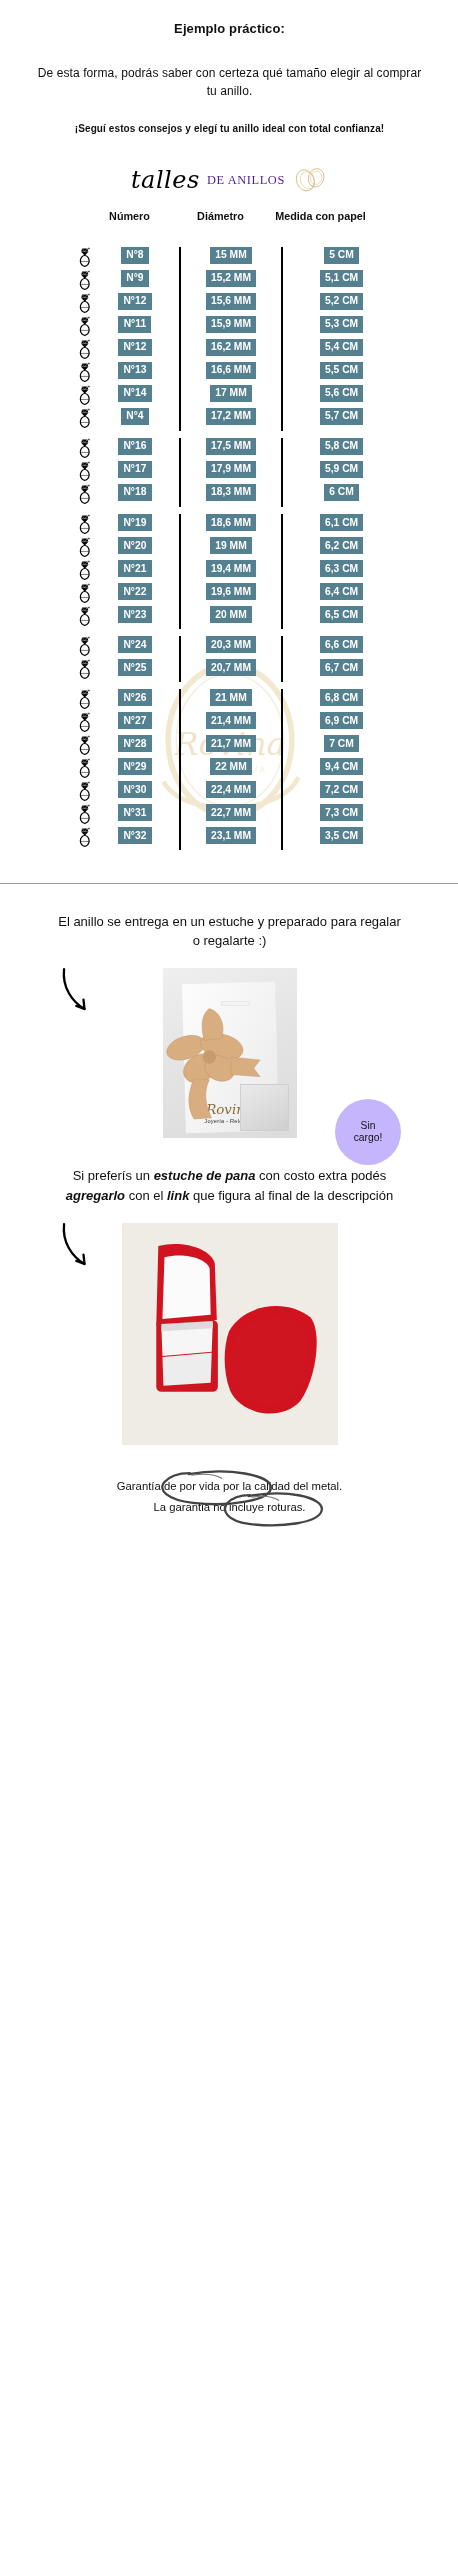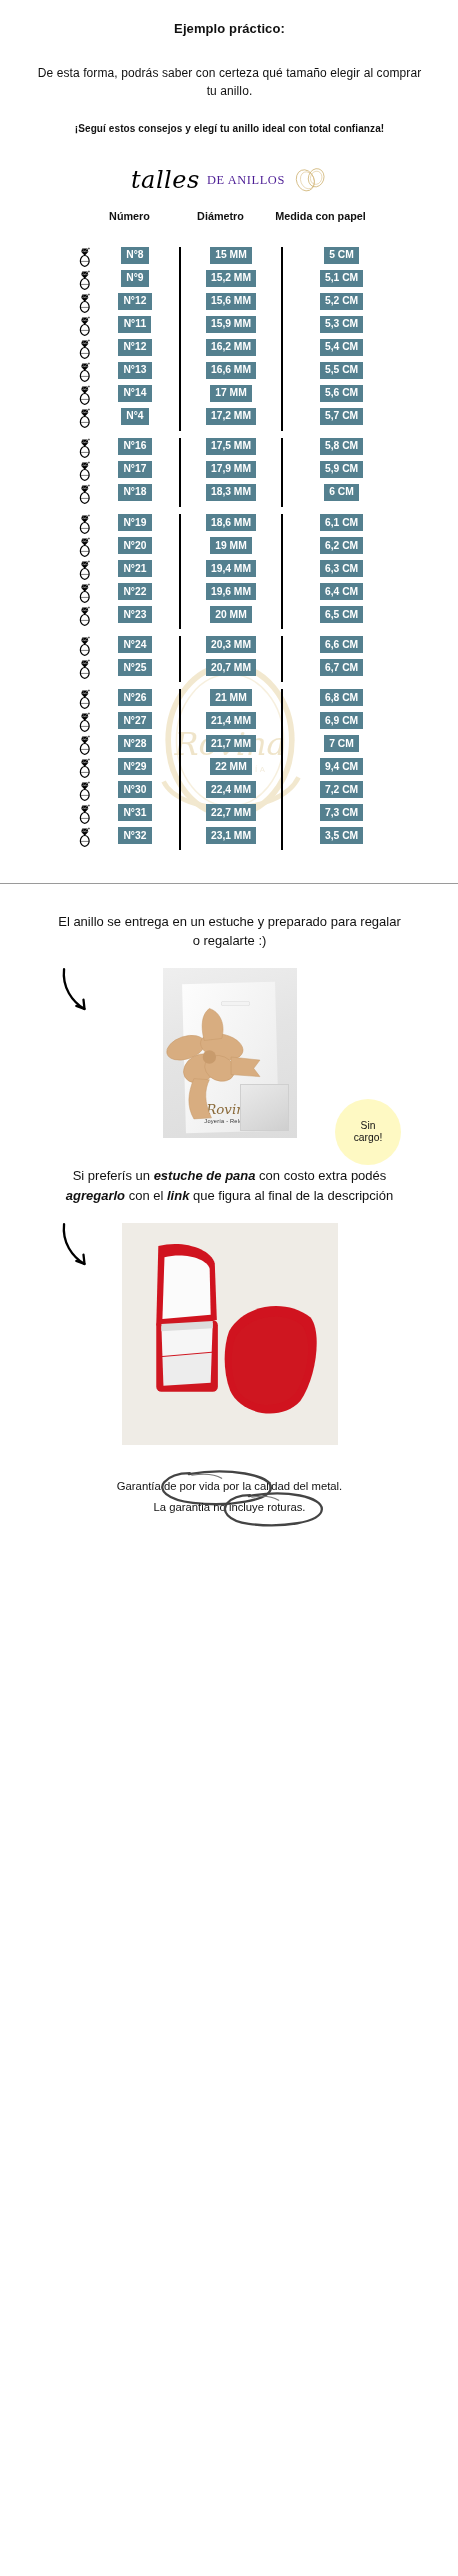--- a/index.html
+++ b/index.html
@@ -127,21 +127,21 @@
   .bow { position: absolute; left: 1px; top: 23px; width: 98px; height: 129px; }
   .box-grey {
     position: absolute; right: 7.2px; bottom: 7.2px; width: 49px; height: 47px;
     background: linear-gradient(150deg,#eaeaea,#d8d8d8 70%,#cfcfcf);
     border: 0.5px solid #cfcfcf;
   }
 
   .sin-cargo {
     position: absolute; right: 58px; bottom: -27px;
     width: 66px; height: 66px; border-radius: 50%;
-    background: #fef9c3; color: #111;
+    background: #c4b5fd; color: #111;
     display: flex; align-items: center; justify-content: center;
     text-align: center; font-size: 10.3px; line-height: 1.22;
     z-index: 5;
   }
 
   .photo-velvet {
     width: 216px; height: 222px; margin: 0 auto;
     background: #efece6; position: relative; overflow: hidden;
   }
   .vbox-open  { position: absolute; left: 24px;  top: 20.6px;  width: 77px; height: 155px; }

